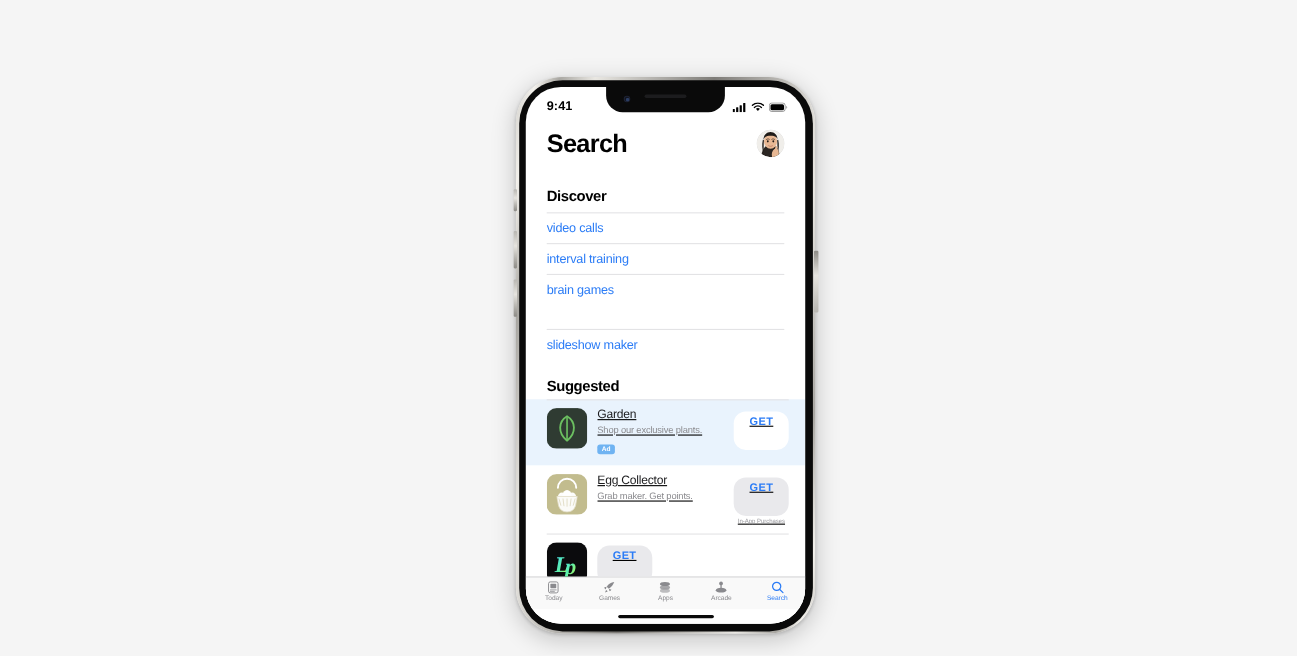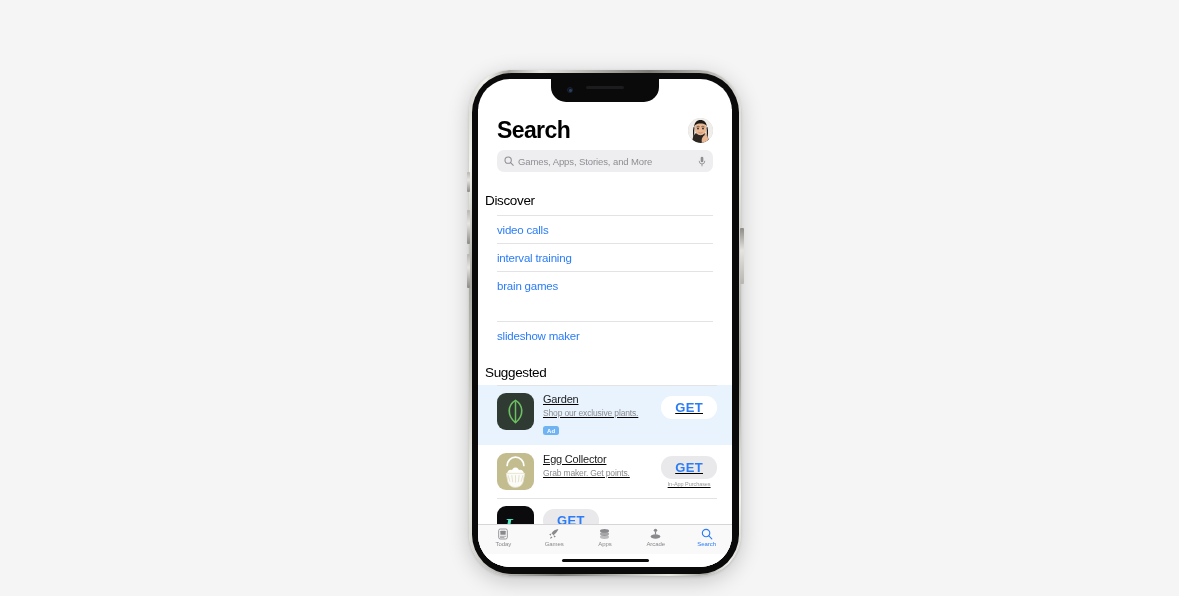--- a/index.html
+++ b/index.html
@@ -181,24 +181,24 @@
     flex: 1;
     font-size: 9.5px;
     color: #8e8e93;
     letter-spacing: -0.1px;
     white-space: nowrap;
   }
 
   
   .section-heading {
     font-size: 13.5px;
-    font-weight: normal;
+    font-weight: bold;
     color: #000;
     letter-spacing: -0.35px;
-    padding: 0 7px;
+    padding: 0 19px;
   }
 
   .discover-block { margin-top: 21px; }
   .discover-list { margin-top: 7px; }
 
   .discover-item {
     margin: 0 19px;
     padding: 8px 0 7px 0;
     border-top: 0.5px solid #e3e3e5;
     font-size: 11.5px;
@@ -276,25 +276,25 @@
     display: flex;
     flex-direction: column;
     align-items: center;
     gap: 2px;
     flex-shrink: 0;
     padding-top: 3px;
   }
   .get-btn {
     background: #e9e9ec;
     color: #2b7cf6;
-    font-size: 13px;
+    font-size: 10px;
     font-weight: bold;
     border: none;
     border-radius: 11px;
-    padding: 4px 14px 4px 14px;
+    padding: 4px 14px 20px 14px;
     letter-spacing: 0.35px;
     cursor: pointer;
   }
   .get-btn.on-ad { background: #ffffff; }
   .iap-note {
     font-size: 5.5px;
     color: #98989d;
     letter-spacing: -0.05px;
     white-space: nowrap;
   }
@@ -353,20 +353,41 @@
 
   <div class="phone-bezel"></div>
 
   <div class="phone-screen">
 
     <div class="notch">
       <div class="notch-speaker"></div>
       <div class="notch-camera"></div>
     </div>
 
+    <div class="status-bar">
+      <div class="status-time">9:41</div>
+      <div class="status-icons">
+        <svg width="13" height="9" viewBox="0 0 13 9">
+          <rect x="0" y="6" width="2" height="3" rx="0.5" fill="#000"></rect>
+          <rect x="3.2" y="4.4" width="2" height="4.6" rx="0.5" fill="#000"></rect>
+          <rect x="6.4" y="2.6" width="2" height="6.4" rx="0.5" fill="#000"></rect>
+          <rect x="9.6" y="0.6" width="2" height="8.4" rx="0.5" fill="#000"></rect>
+        </svg>
+        <svg width="12" height="9" viewBox="0 0 16 12">
+          <path d="M8 10.6 L5.6 7.9 a3.7 3.7 0 0 1 4.8 0 Z" fill="#000"></path>
+          <path d="M3.7 6.2 a6.6 6.6 0 0 1 8.6 0" stroke="#000" stroke-width="1.7" fill="none" stroke-linecap="round"></path>
+          <path d="M1.3 3.5 a10.3 10.3 0 0 1 13.4 0" stroke="#000" stroke-width="1.7" fill="none" stroke-linecap="round"></path>
+        </svg>
+        <svg width="17" height="9" viewBox="0 0 26 13">
+          <rect x="0.6" y="0.6" width="22" height="11.8" rx="3.4" fill="none" stroke="#000" stroke-width="1.2" opacity="0.45"></rect>
+          <rect x="2.2" y="2.2" width="18.8" height="8.6" rx="2.2" fill="#000"></rect>
+          <path d="M24.2 4.3 a2.6 2.6 0 0 1 0 4.4 Z" fill="#000" opacity="0.45"></path>
+        </svg>
+      </div>
+    </div>
 
     <div class="app-body">
 
       <div class="scroll-area">
 
         <div class="header-row">
           <div class="page-title">Search</div>
           <div class="avatar">
             <svg width="25" height="25" viewBox="0 0 50 50">
               <defs>
@@ -386,34 +407,20 @@
                 <path d="M17.5 17.5 C19 16.2 21.5 16.2 22.8 17.2" stroke="#241c16" stroke-width="1.1" fill="none" stroke-linecap="round"></path>
                 <path d="M27.2 17.2 C28.5 16.2 31 16.2 32.5 17.5" stroke="#241c16" stroke-width="1.1" fill="none" stroke-linecap="round"></path>
                 <path d="M21.5 29 C23.5 30.6 26.5 30.6 28.5 29" stroke="#b5705a" stroke-width="1.2" fill="none" stroke-linecap="round"></path>
                 <path d="M28 50 C26 44 28 38 32 35 C35 33 38 34 39 37 C41 42 40 47 39 50 Z" fill="#e8b894"></path>
                 <path d="M33 35 C33.5 31 35 29 36.5 29.5 C38 30 37.8 33 36.8 36 Z" fill="#e8b894"></path>
               </g>
             </svg>
           </div>
         </div>
 
-        <div class="search-wrap">
-          <div class="search-field">
-            <svg width="10" height="10" viewBox="0 0 14 14">
-              <circle cx="5.8" cy="5.8" r="4.4" fill="none" stroke="#8e8e93" stroke-width="1.5"></circle>
-              <line x1="9.2" y1="9.2" x2="13" y2="13" stroke="#8e8e93" stroke-width="1.5" stroke-linecap="round"></line>
-            </svg>
-            <span class="search-placeholder">Games, Apps, Stories, and More</span>
-            <svg width="8" height="11" viewBox="0 0 12 16">
-              <rect x="4" y="0.8" width="4" height="8.4" rx="2" fill="#8e8e93"></rect>
-              <path d="M1.8 7.6 a4.2 4.2 0 0 0 8.4 0" fill="none" stroke="#8e8e93" stroke-width="1.3" stroke-linecap="round"></path>
-              <line x1="6" y1="11.8" x2="6" y2="14.6" stroke="#8e8e93" stroke-width="1.3" stroke-linecap="round"></line>
-            </svg>
-          </div>
-        </div>
 
         <div class="discover-block">
           <div class="section-heading">Discover</div>
           <div class="discover-list">
             <div class="discover-item">video calls</div>
             <div class="discover-item">interval training</div>
             <div class="discover-item">brain games</div>
             <div class="discover-item">slideshow maker</div>
           </div>
         </div>

